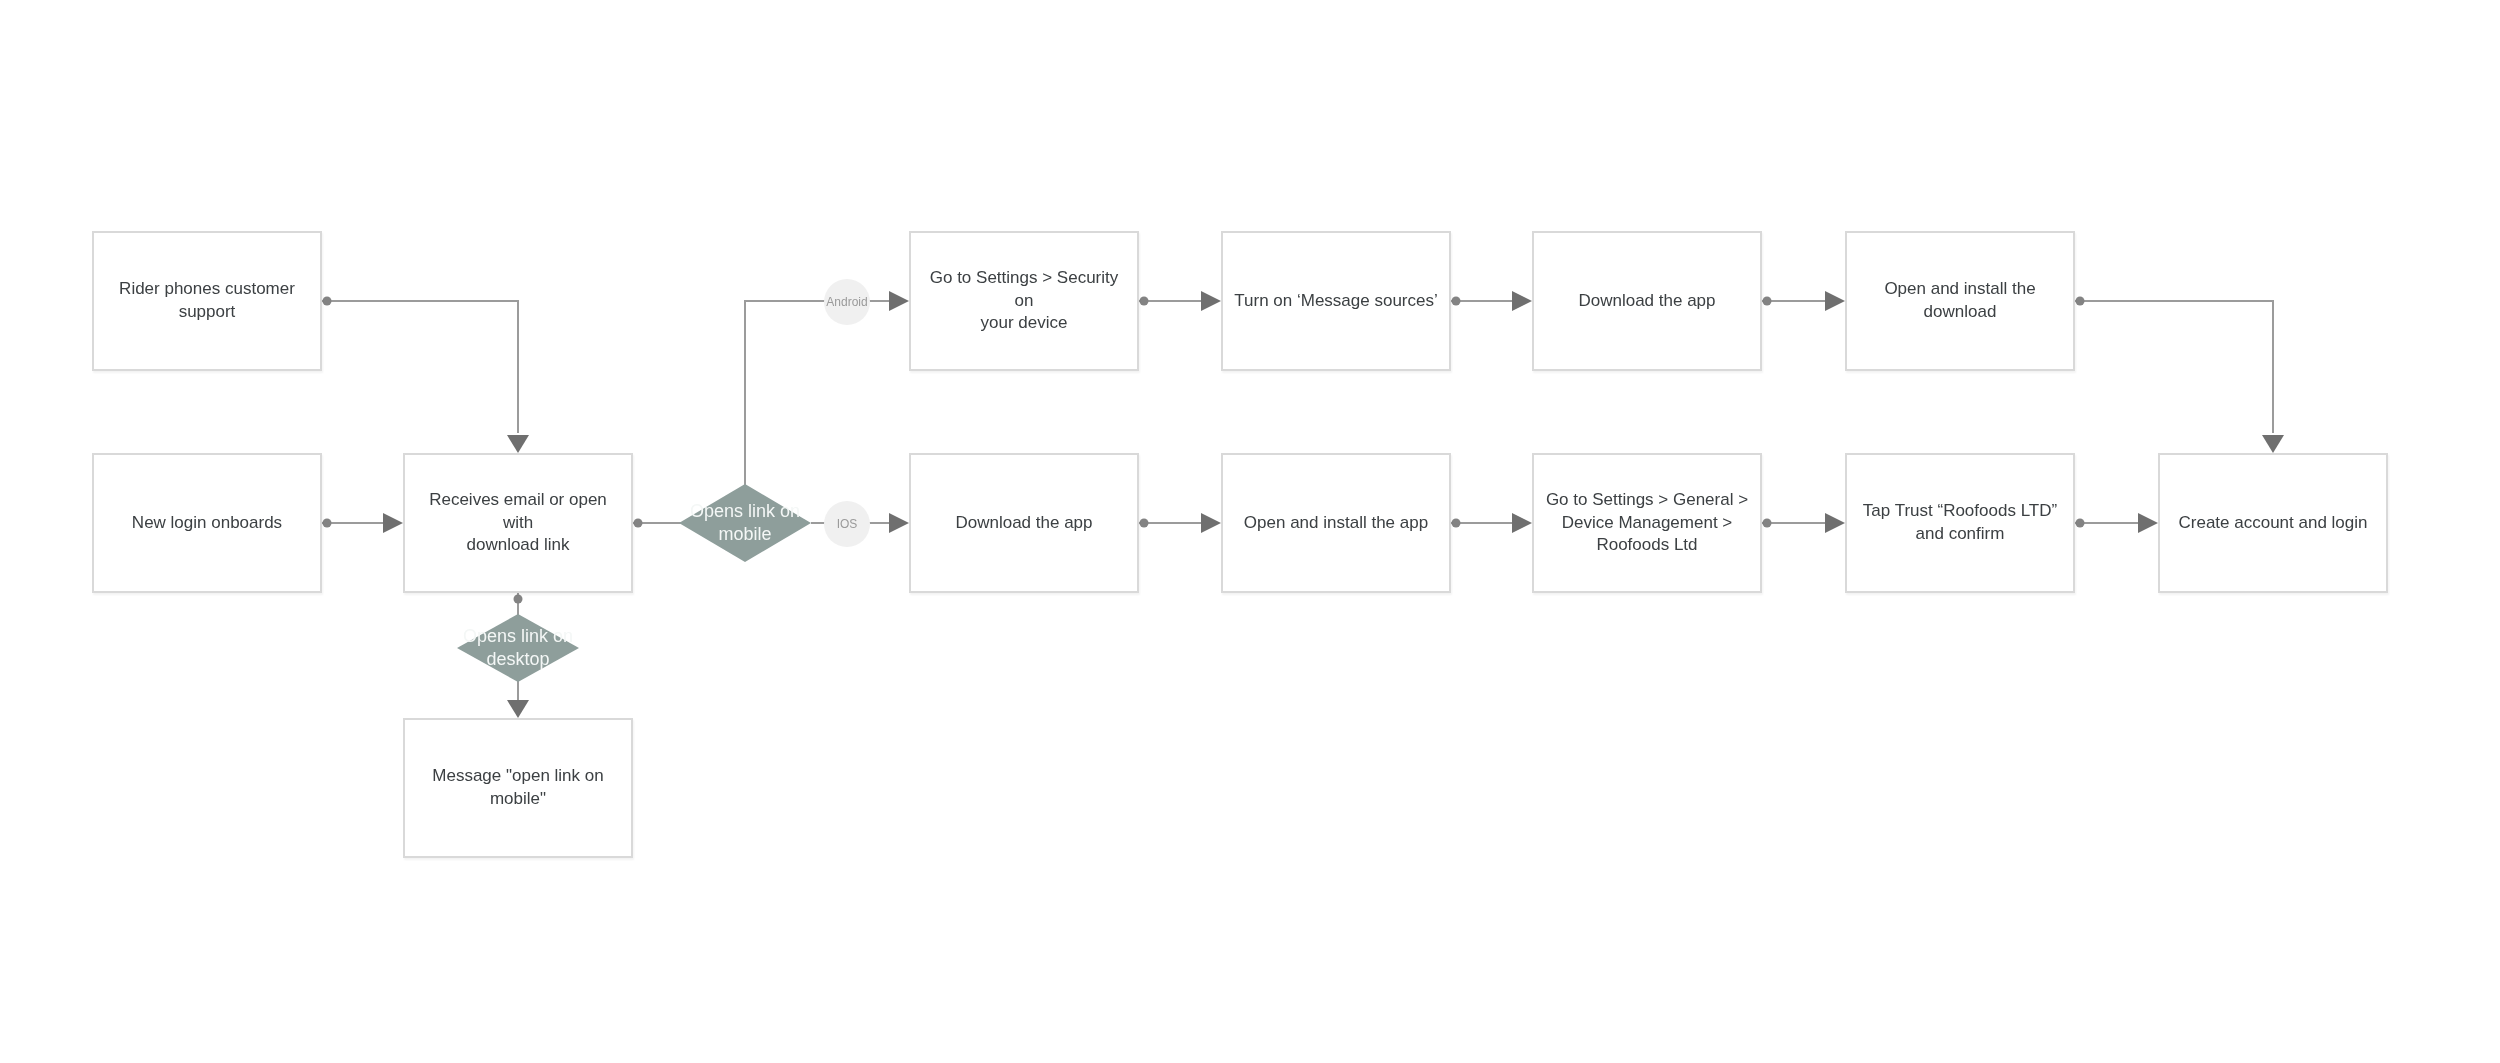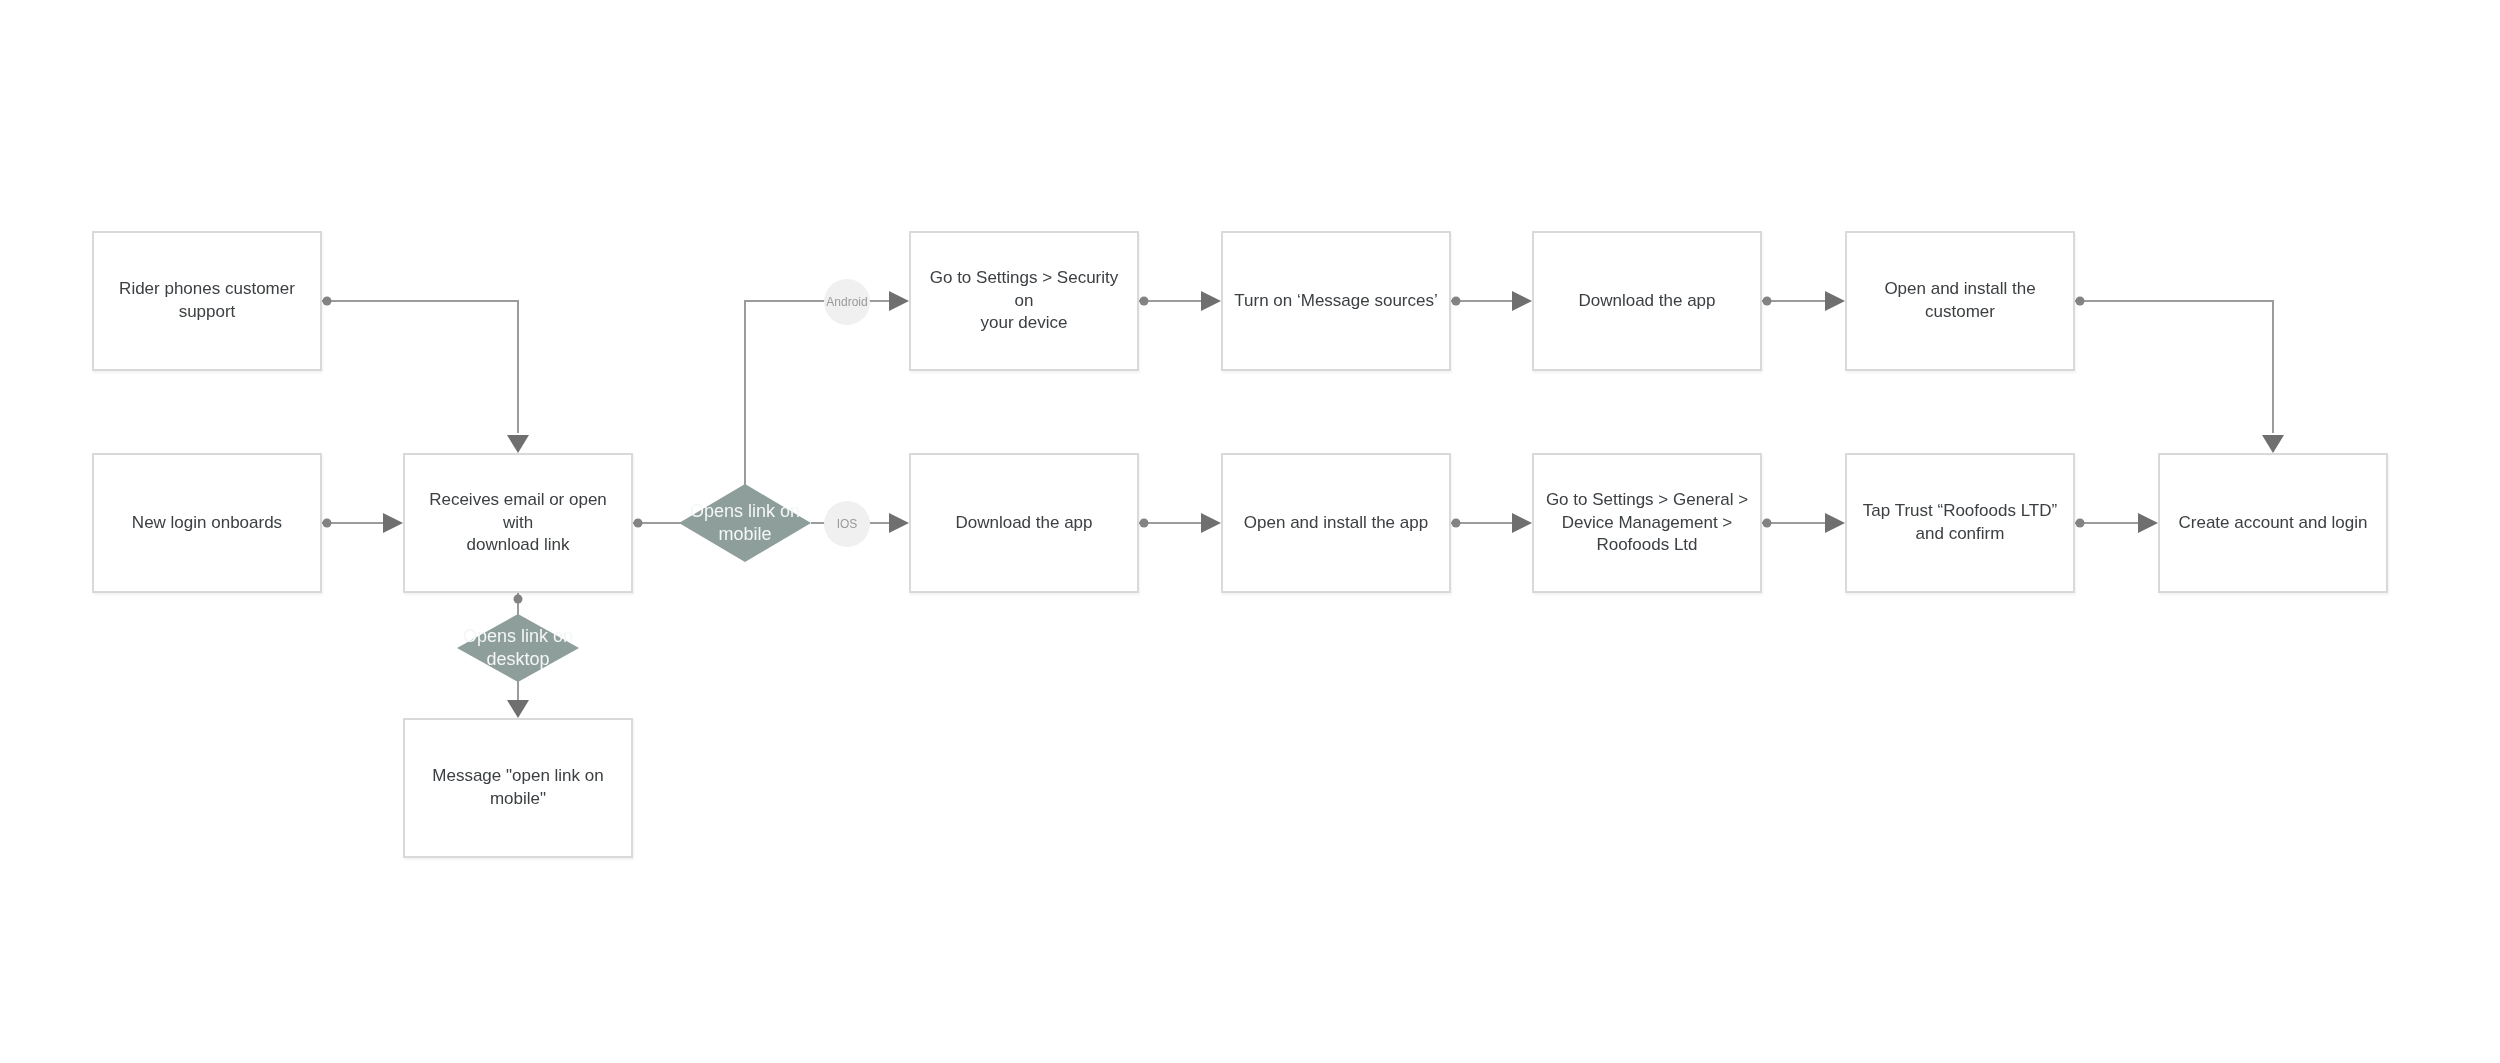--- a/index.html
+++ b/index.html
@@ -157,21 +157,21 @@
 your device</span>
   </div>
   <div class="node box" style="left:1221px;top:231px">
     <span class="box-label">Turn on ‘Message sources’</span>
   </div>
   <div class="node box" style="left:1532px;top:231px">
     <span class="box-label">Download the app</span>
   </div>
   <div class="node box" style="left:1845px;top:231px">
     <span class="box-label">Open and install the
-customer</span>
+download</span>
   </div>
 
   <div class="node box" style="left:92px;top:453px">
     <span class="box-label">New login onboards</span>
   </div>
   <div class="node box" style="left:403px;top:453px">
     <span class="box-label">Receives email or open with
 download link</span>
   </div>
   <div class="node box" style="left:909px;top:453px">

